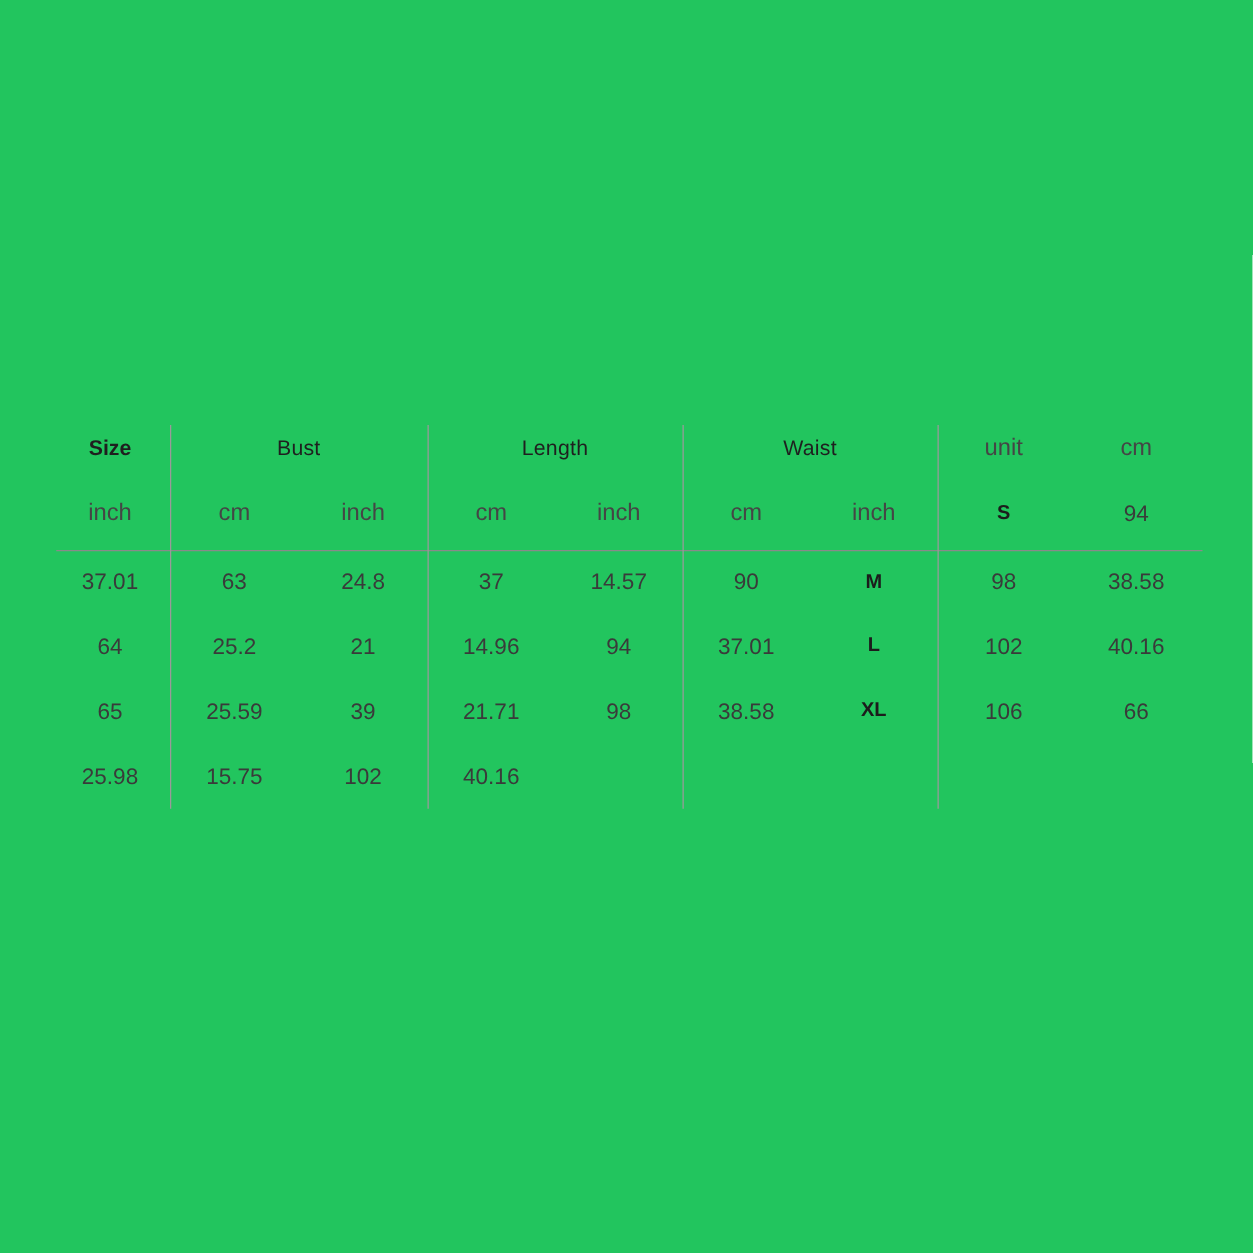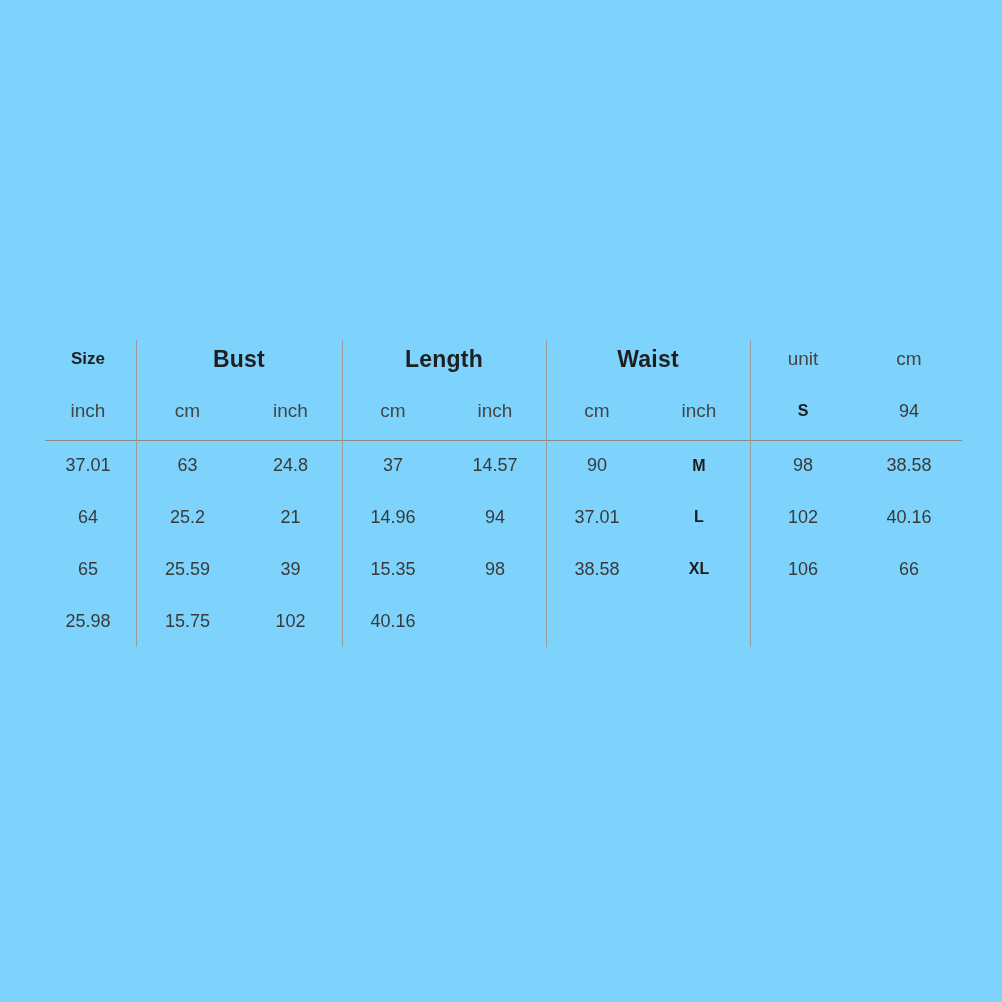--- a/index.html
+++ b/index.html
@@ -5,42 +5,42 @@
   html, body {
     margin: 0;
     padding: 0;
     background: #ffffff;
     font-family: "Liberation Sans", "DejaVu Sans", sans-serif;
   }
   .canvas {
     position: relative;
     width: 1002px;
     height: 1002px;
-    background: #7dd3fc;
+    background: #22c55e;
     overflow: hidden;
   }
   .size-table {
     position: absolute;
     left: 40px;
     top: 336px;
     width: 922px;
     display: grid;
     grid-template-columns: 96px 103px 103px 102px 102px 102px 102px 106px 106px;
     grid-template-rows: 46px 58px 51px 52px 52px 52px;
   }
   .cell {
     display: flex;
     align-items: center;
     justify-content: center;
     white-space: nowrap;
   }
   .group-header {
     grid-column: span 2;
-    font-weight: bold;
-    font-size: 23px;
+    font-weight: normal;
+    font-size: 17px;
     color: #1f1f1f;
     letter-spacing: 0.2px;
   }
   .size-header {
     font-weight: bold;
     font-size: 17px;
     color: #1f1f1f;
   }
   .unit-cell {
     font-size: 19px;
@@ -114,21 +114,21 @@
     <div class="cell value-cell">14.96</div>
     <div class="cell value-cell">94</div>
     <div class="cell value-cell">37.01</div>
 
     <div class="cell size-label">L</div>
     <div class="cell value-cell">102</div>
     <div class="cell value-cell">40.16</div>
     <div class="cell value-cell">65</div>
     <div class="cell value-cell">25.59</div>
     <div class="cell value-cell">39</div>
-    <div class="cell value-cell">15.35</div>
+    <div class="cell value-cell">21.71</div>
     <div class="cell value-cell">98</div>
     <div class="cell value-cell">38.58</div>
 
     <div class="cell size-label">XL</div>
     <div class="cell value-cell">106</div>
     <div class="cell value-cell">66</div>
     <div class="cell value-cell">25.98</div>
     <div class="cell value-cell">15.75</div>
     <div class="cell value-cell">102</div>
     <div class="cell value-cell">40.16</div>

